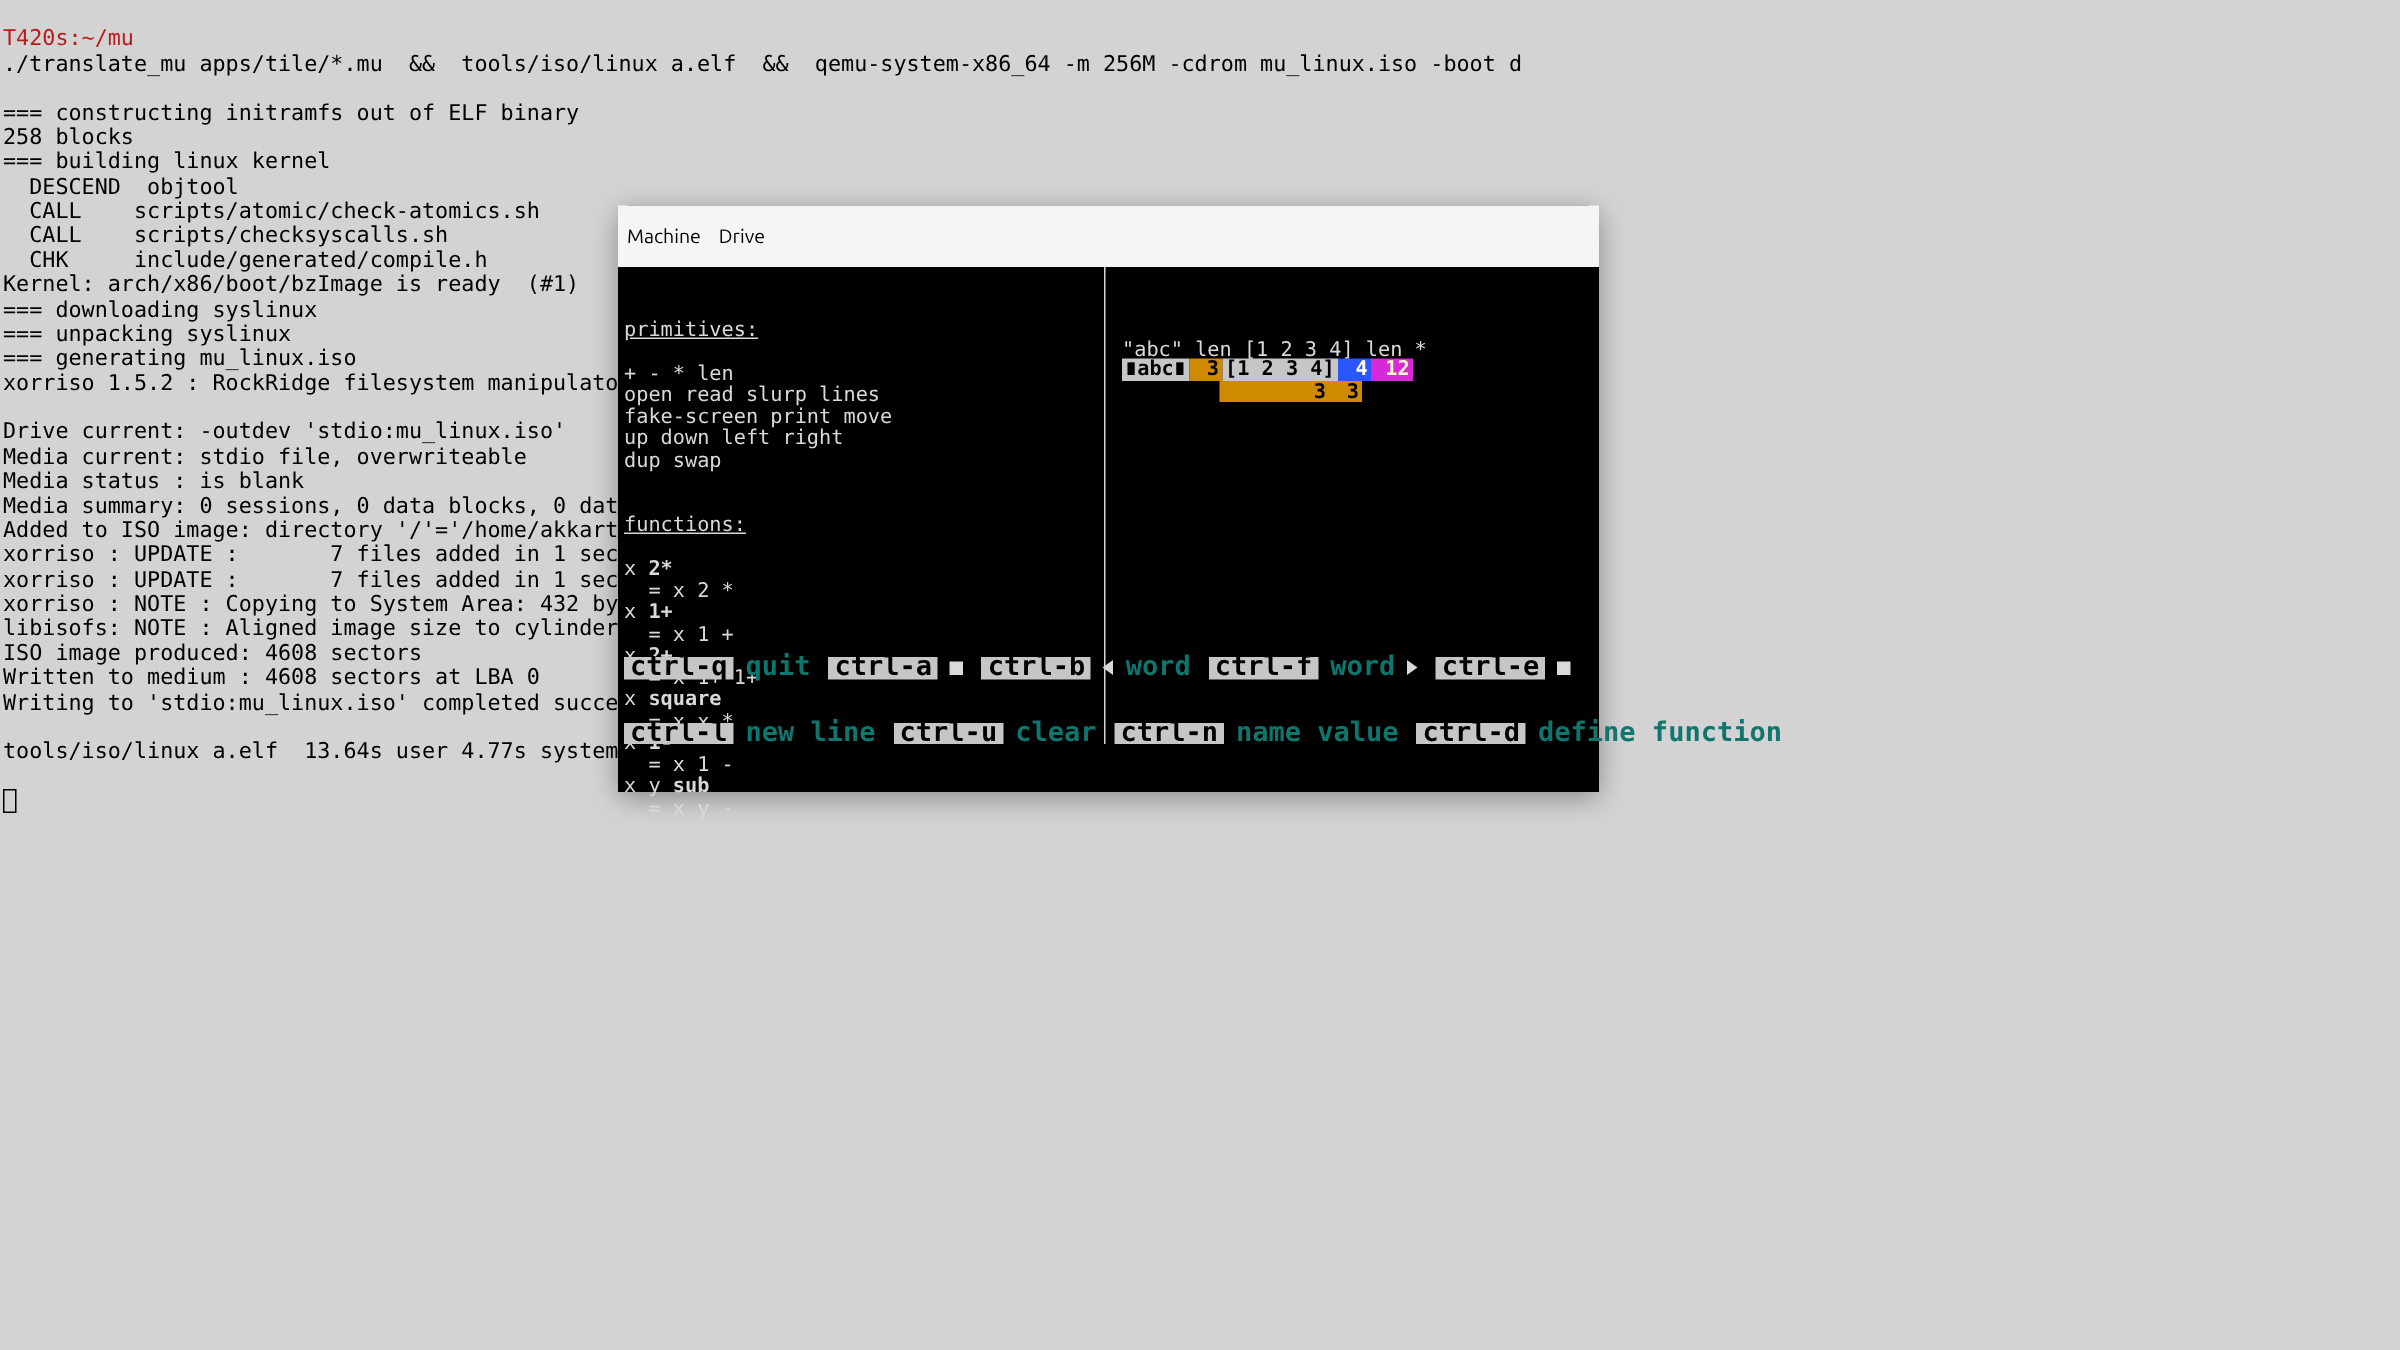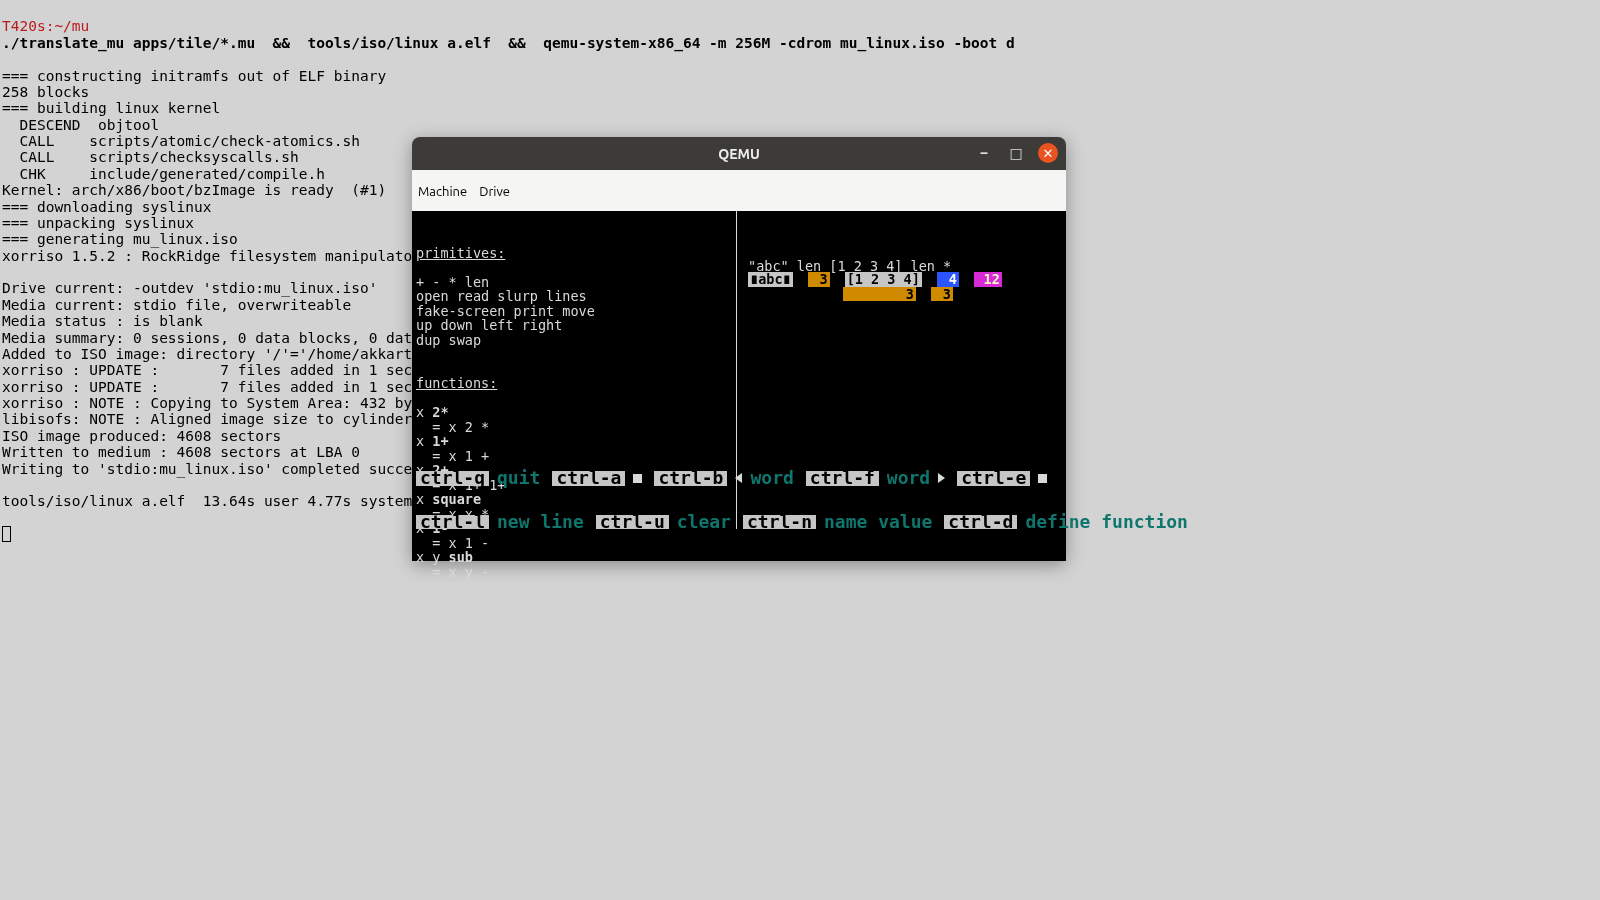--- a/index.html
+++ b/index.html
@@ -14,21 +14,21 @@
   }
   .terminal {
     position: absolute;
     top: 2px;
     left: 2px;
     color: #000;
     white-space: pre;
     line-height: 1.13;
   }
   .prompt { color: #b91c1c; }
-  .cmd { font-weight: bold; }
+  .cmd { font-weight: normal; }
   .cursor-box {
     display: inline-block;
     width: 9px;
     height: 16px;
     border: 1px solid #000;
     vertical-align: top;
   }
 
   
   .qemu {
@@ -118,21 +118,21 @@
   .underline { text-decoration: underline; }
   .bold { font-weight: bold; }
   .row-stack {
     position: absolute;
     left: 336px;
     top: 61px;
     display: flex;
     flex-direction: column;
     gap: 0;
   }
-  .stack-line { display: flex; gap: 15px; }
+  .stack-line { display: flex; gap: 0; }
   .chip {
     display: inline-block;
     padding: 0 2px;
     height: 14.5px;
     line-height: 14.5px;
     font-weight: bold;
     text-align: right;
   }
   .chip-grey { background:#c6c6c6; color:#000; }
   .chip-orange { background:#d08a00; color:#000; }
@@ -190,28 +190,20 @@
 ISO image produced: 4608 sectors
 Written to medium : 4608 sectors at LBA 0
 Writing to 'stdio:mu_linux.iso' completed successf
 
 tools/iso/linux a.elf  13.64s user 4.77s system 26
 </span>
 <span class="cursor-box"></span>
 </div>
 
 <div class="qemu">
-  <div class="titlebar">
-    <span>QEMU</span>
-    <div class="win-controls">
-      <div class="win-btn">–</div>
-      <div class="win-btn">□</div>
-      <div class="win-close">✕</div>
-    </div>
-  </div>
   <div class="menubar">
     <span>Machine</span>
     <span>Drive</span>
   </div>
   <div class="app">
     <div class="divider"></div>
 
     <div class="left-pane">
 <span class="underline">primitives:</span>
 <span id="prim-lines">

